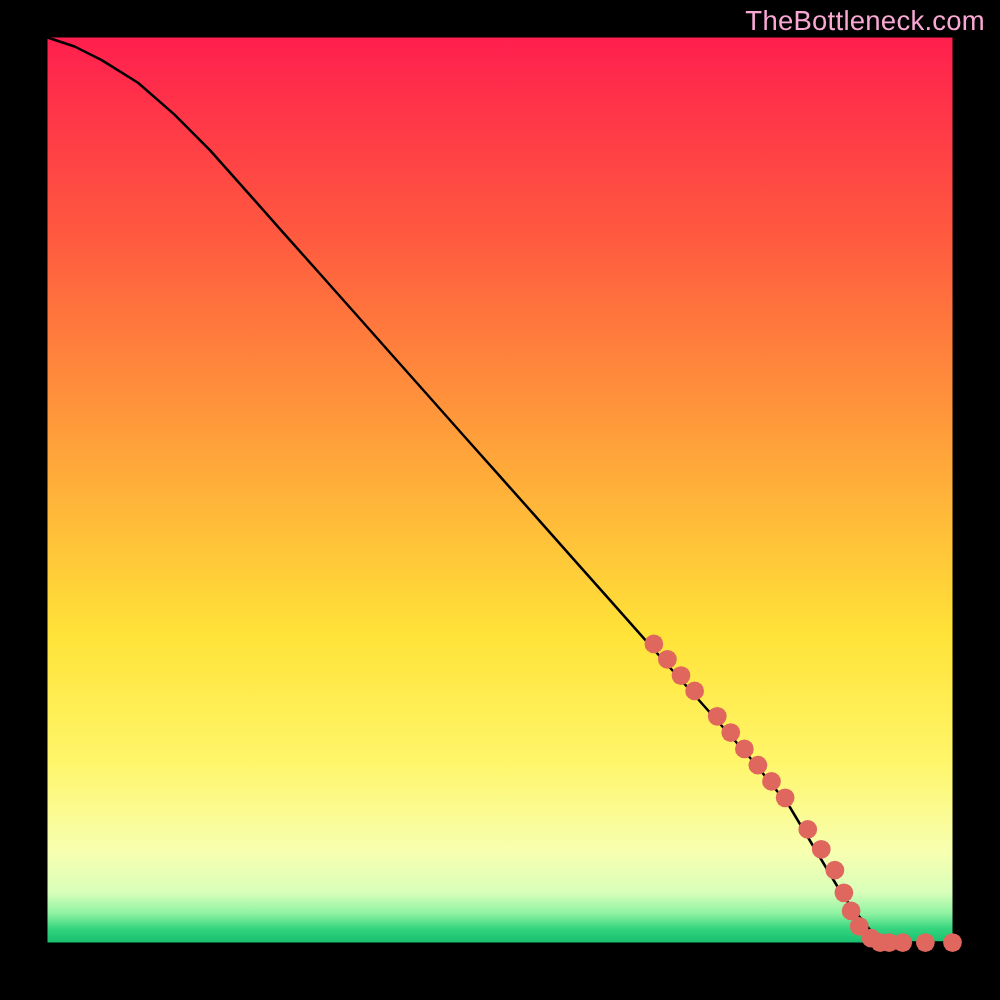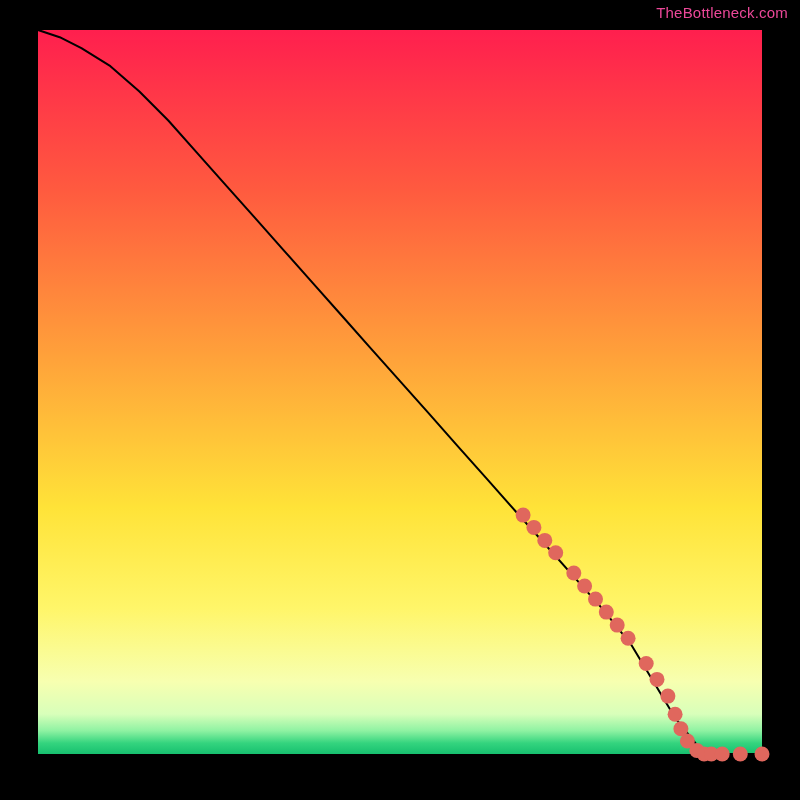--- a/index.html
+++ b/index.html
@@ -13,22 +13,22 @@
   }
   .frame {
     position: relative;
     width: 800px;
     height: 800px;
   }
   .watermark {
     position: absolute;
     top: 4px;
     right: 12px;
-    color: #ec4899;
-    font-size: 15px;
+    color: #f9a8d4;
+    font-size: 22px;
     font-weight: 500;
     letter-spacing: 0.2px;
     z-index: 10;
   }
   svg.chart {
     position: absolute;
     left: 0;
     top: 0;
   }
 </style>

